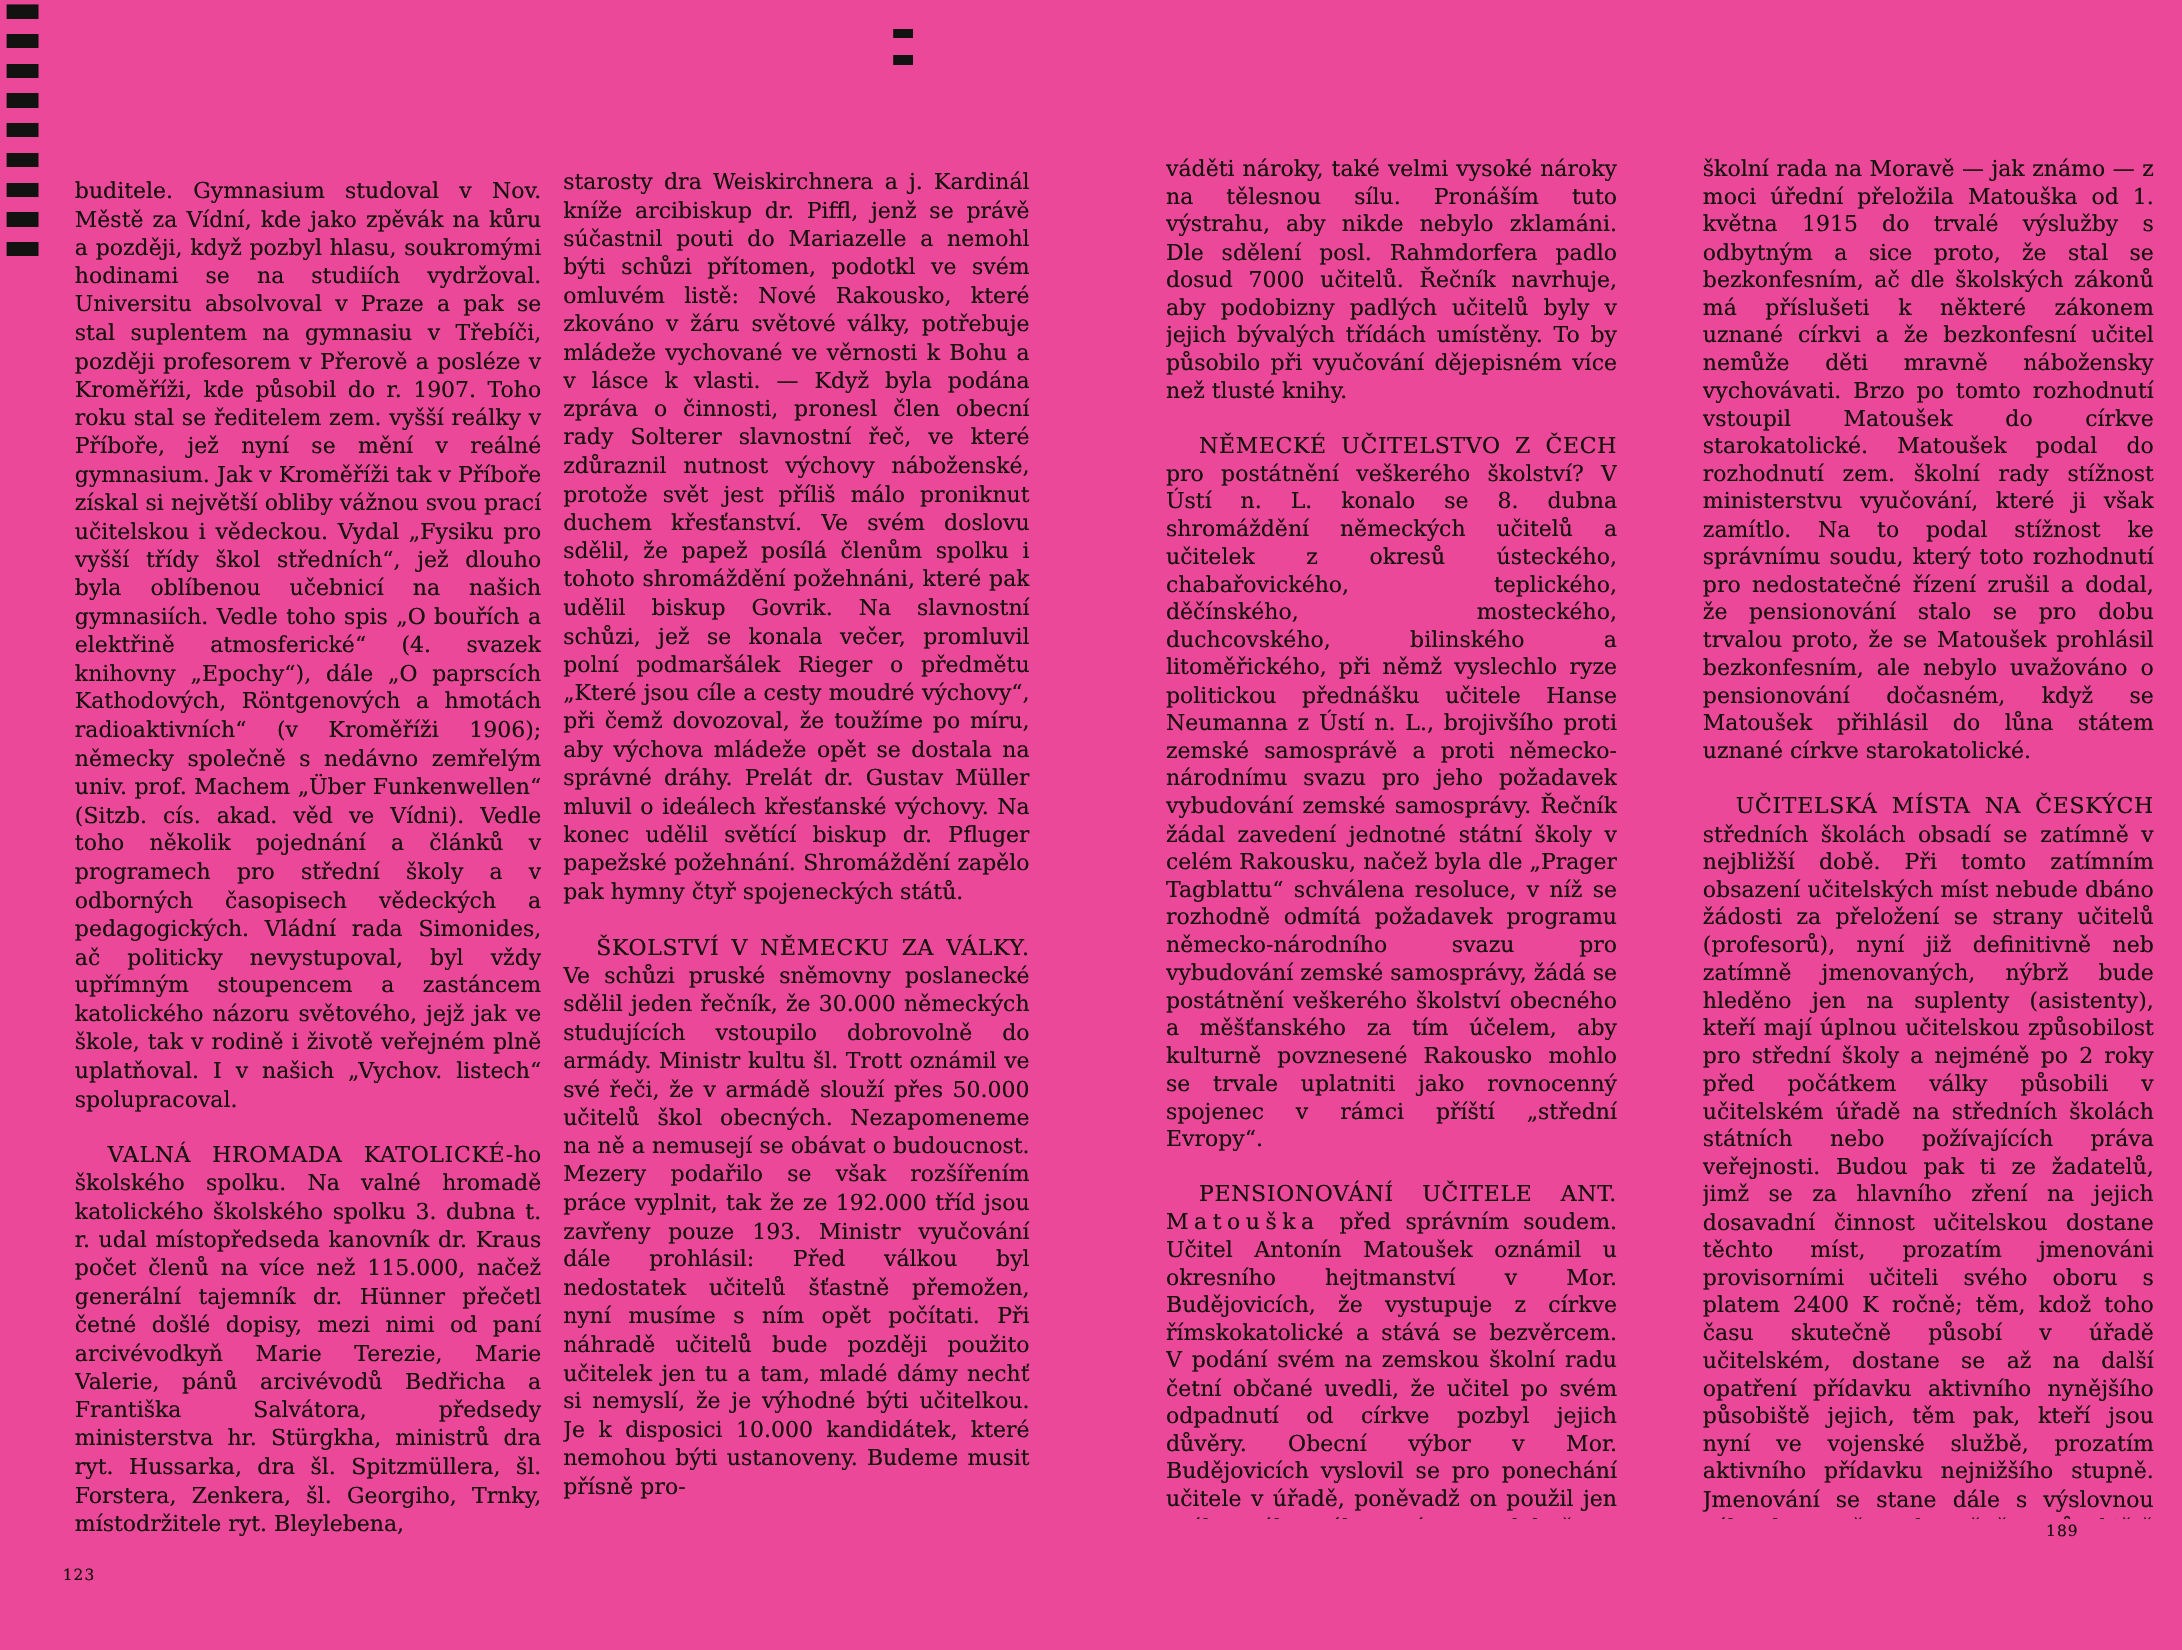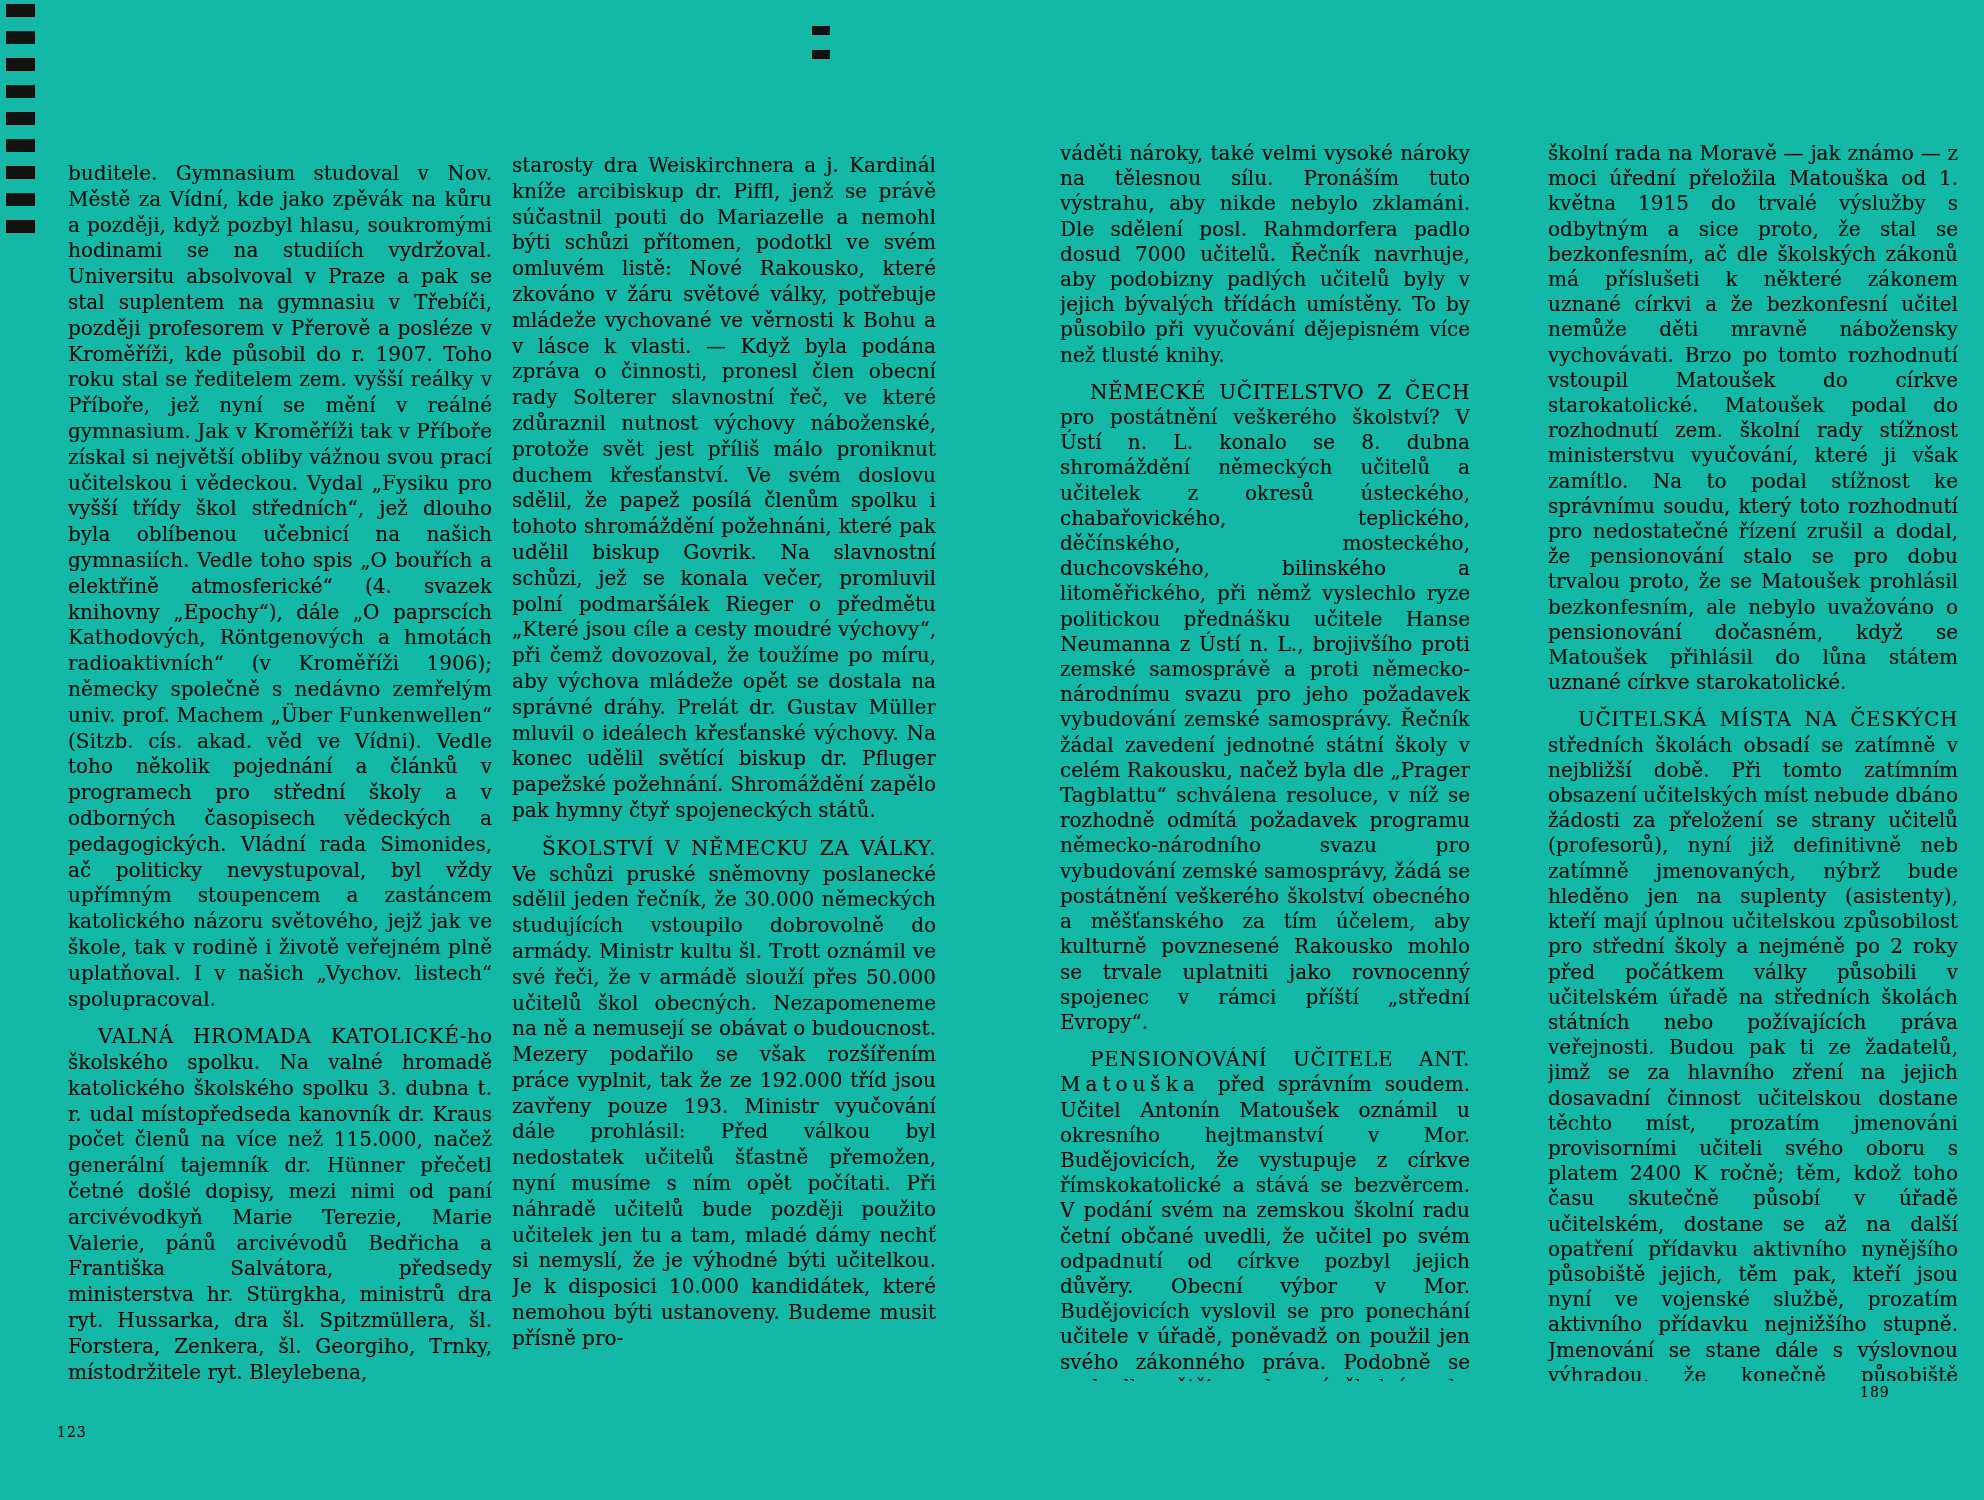--- a/index.html
+++ b/index.html
@@ -2,36 +2,36 @@
 <html lang="cs"><head>
 <meta charset="utf-8">
 <style>
   html,body{margin:0;padding:0;}
   body{
     width:1984px;height:1500px;
     background:#fafaf6;
     overflow:hidden;
     font-family:"DejaVu Serif", serif;
   }
-  .spread{position:relative;width:1984px;height:1500px;background:#14b8a6;}
+  .spread{position:relative;width:1984px;height:1500px;background:#ec4899;}
   .page-col{
     position:absolute;
     text-align:justify;
     color:#17140f;
     font-size:20px;
     text-shadow:0 0 .5px rgba(23,20,15,.65);
     overflow:hidden;
     hyphens:auto;
     -webkit-hyphens:auto;
   }
   .left-col{line-height:25.8px;}
   .right-col{line-height:25.2px;}
   .page-col p{margin:0;padding:0;}
   .blk.cont{text-indent:0;}
-  .blk.sect{text-indent:30px;margin-top:12px;}
+  .blk.sect{text-indent:30px;margin-top:25px;}
   .lead{letter-spacing:.6px;}
   .spaced{letter-spacing:5px;}
   .lead:empty,.spaced:empty{display:none;}
   .page-number{
     position:absolute;
     font-size:14px;
     color:#17140f;
     text-shadow:0 0 .5px rgba(23,20,15,.65);
     letter-spacing:1px;
   }

